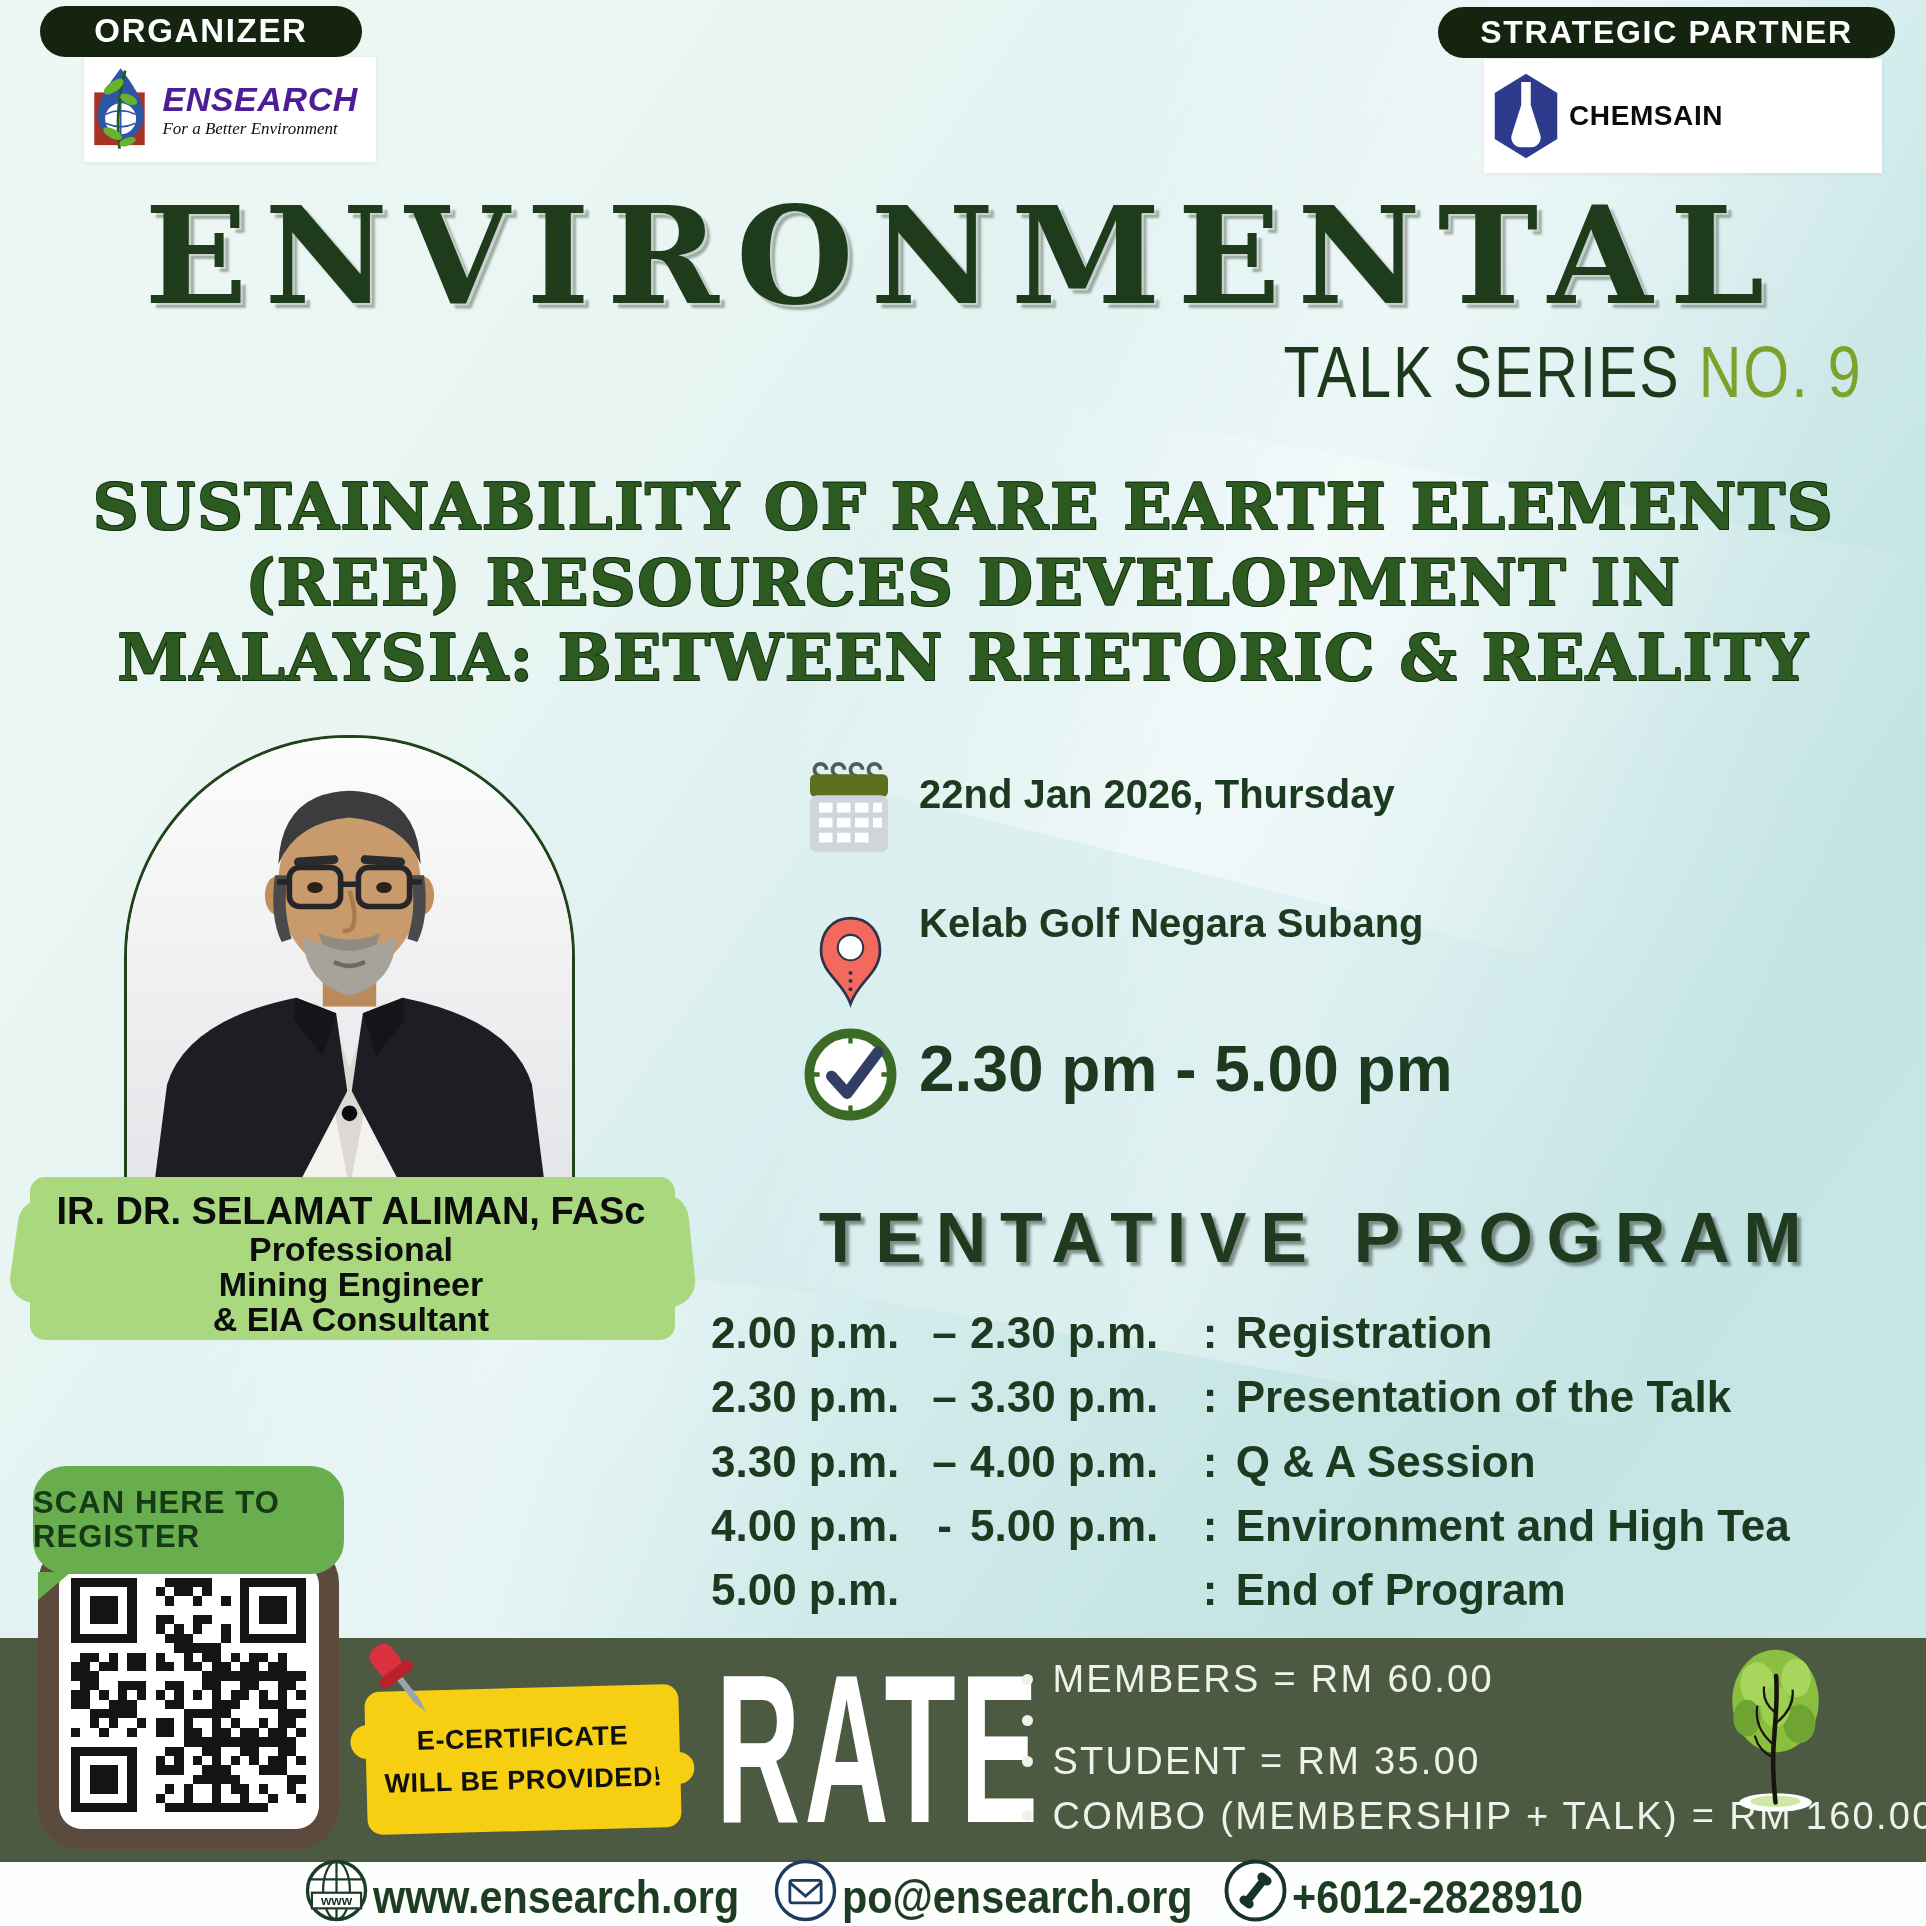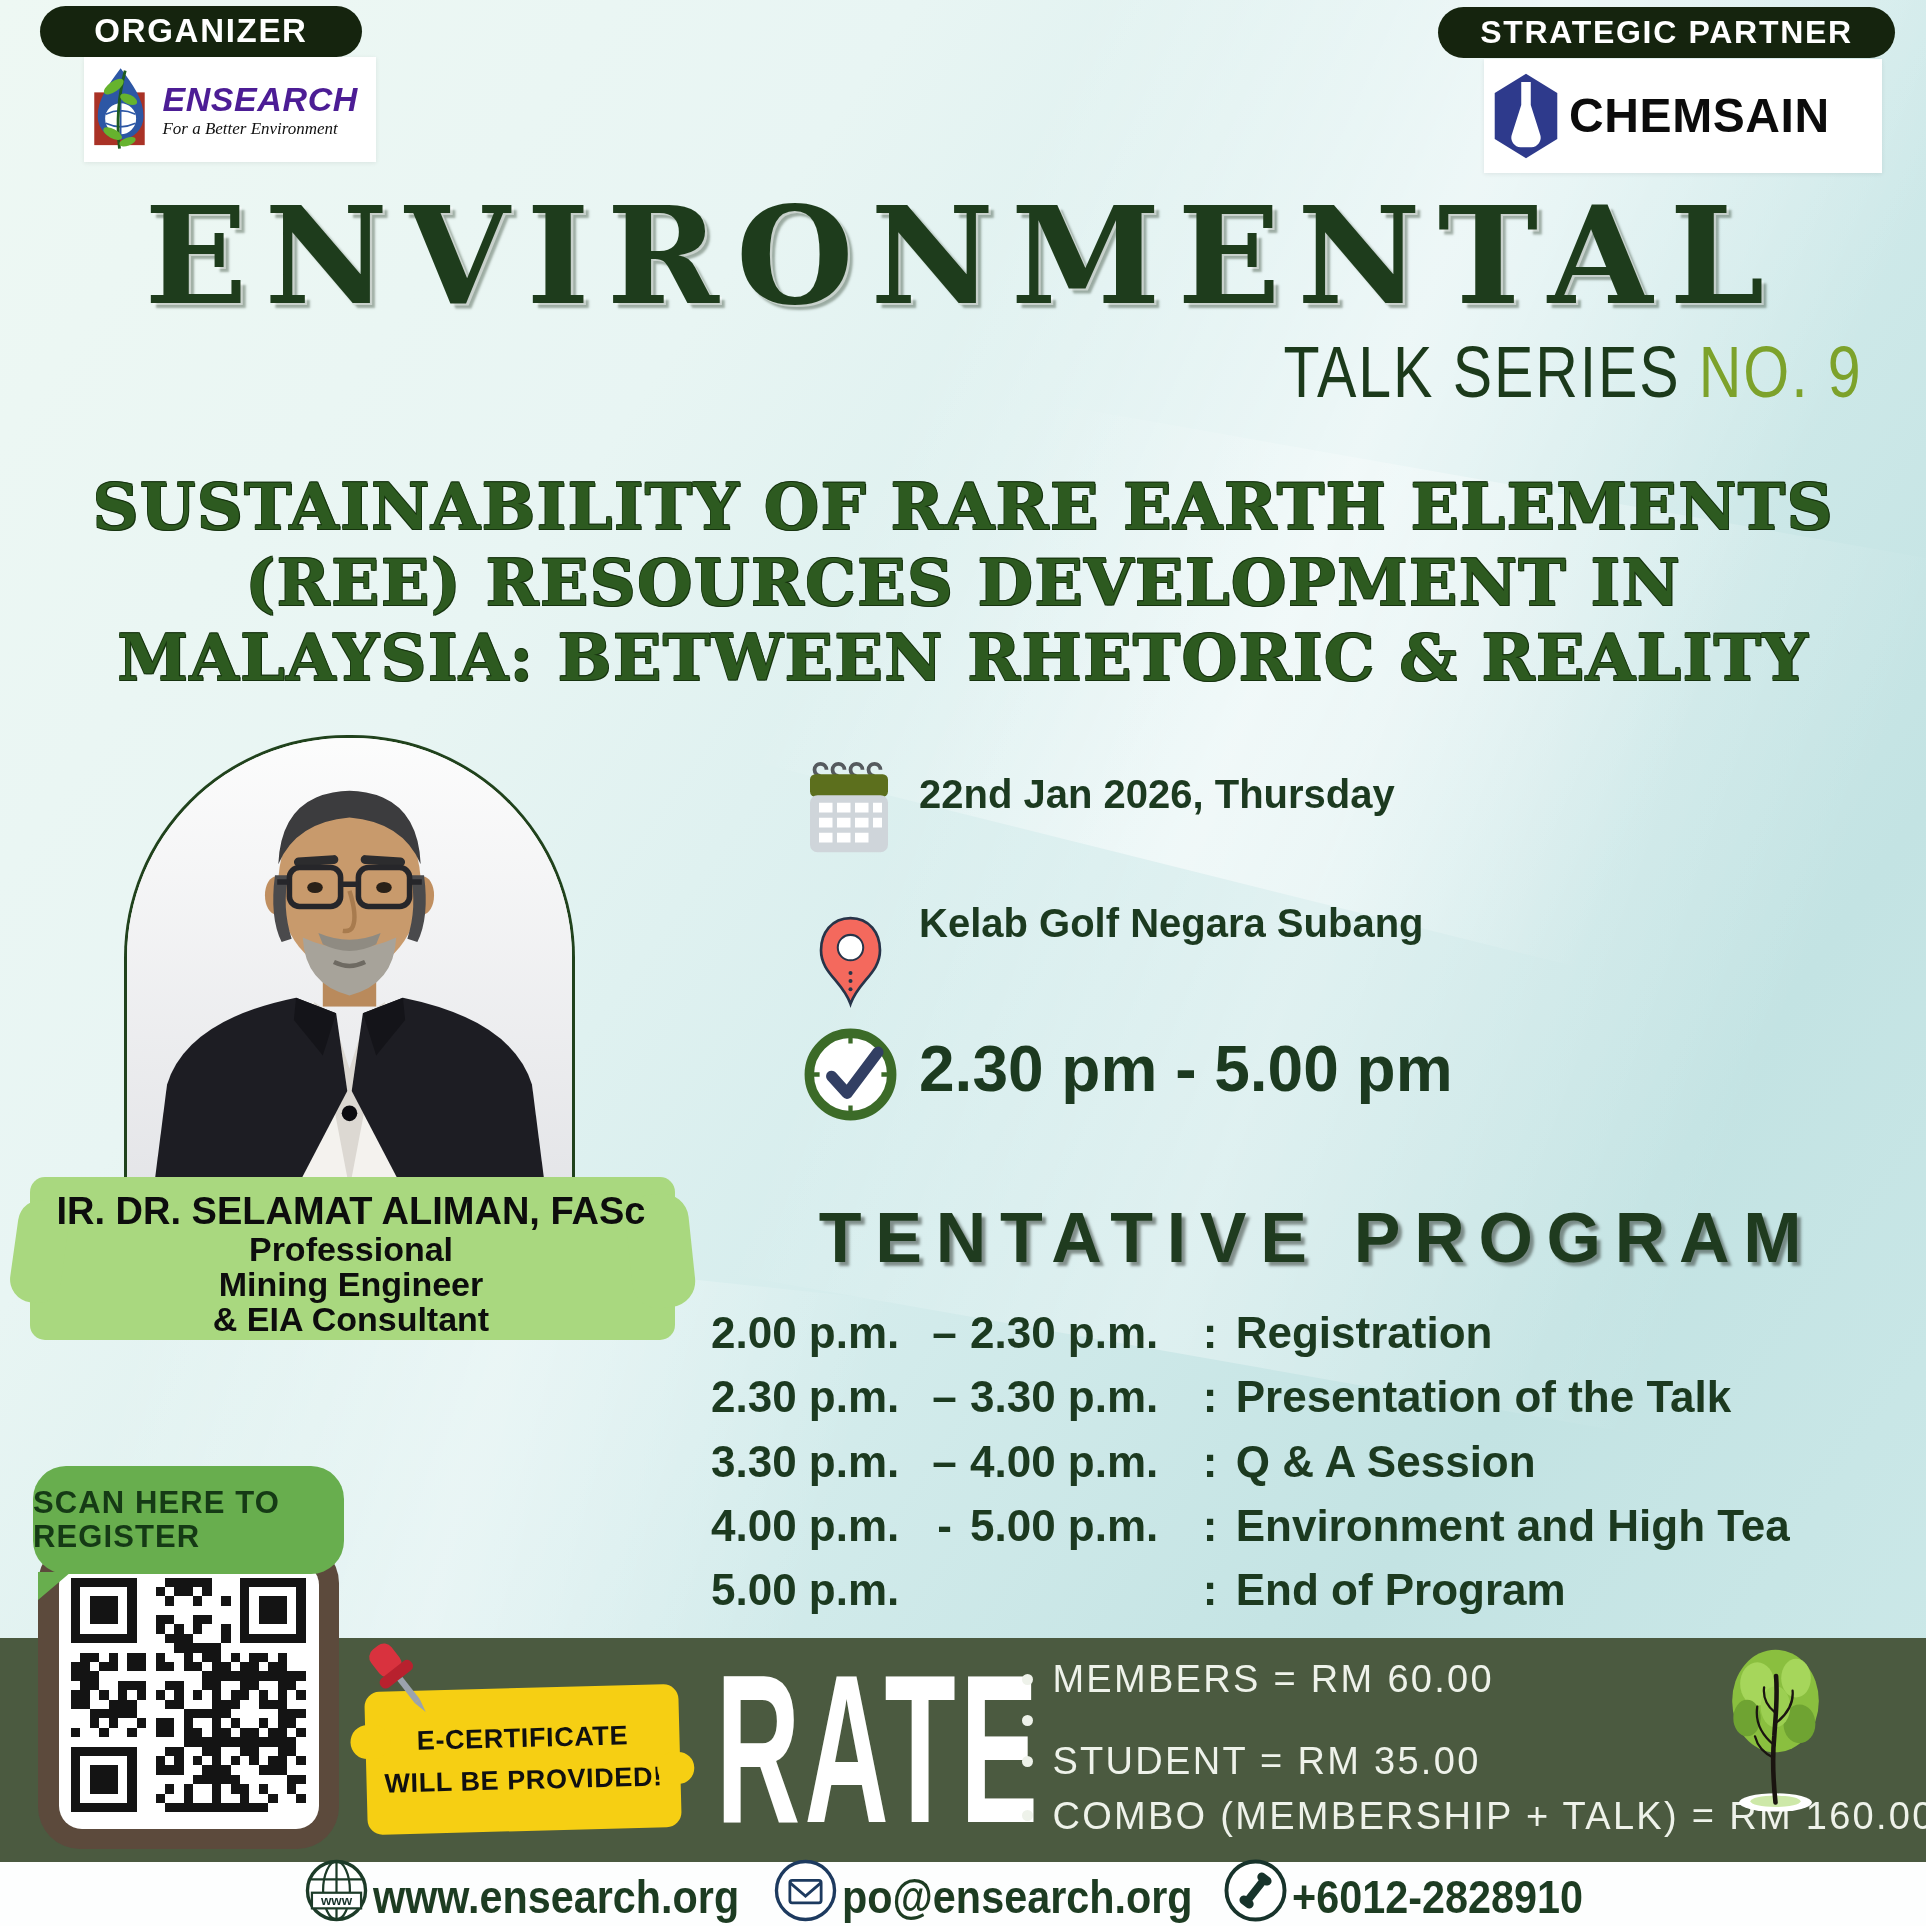--- a/index.html
+++ b/index.html
@@ -24,21 +24,21 @@
     display:flex; align-items:center; justify-content:center; font-weight:900; letter-spacing:1.7px;}
   .pill.organizer{left:40px; top:5.7px; width:322px; height:51px; font-size:33px;}
   .pill.partner{left:1438px; top:6.8px; width:457px; height:51px; font-size:32px;}
 
   .logo-box{position:absolute; background:#fff; display:flex; align-items:center; box-shadow:0 1.1px 4.6px rgba(0,0,0,.08);}
   .ensearch-box{left:84px; top:57px; width:281px; height:98px; padding:3.4px 5.7px;}
   .ensearch-text{margin-left:5.7px; line-height:1;}
   .ensearch-name{font-size:34px; font-weight:900; font-style:italic; color:#4c1d95; letter-spacing:0.6px;}
   .ensearch-tagline{font-family:"Liberation Serif", serif; font-style:italic; font-size:17px; color:#101010; margin-top:3.4px;}
   .chemsain-box{left:1484px; top:59px; width:382px; height:107px; padding:3.4px 8px;}
-  .chemsain-name{font-size:48px; font-weight:900; color:#0c0c0c; letter-spacing:0.6px; margin-left:9px;}
+  .chemsain-name{font-size:28px; font-weight:900; color:#0c0c0c; letter-spacing:0.6px; margin-left:9px;}
 
   
   .main-title{position:absolute; left:0; top:188px; width:100%; text-align:center;
     font-family:"DejaVu Serif", serif; font-weight:700; font-size:135px; line-height:1;
     color:#1e3c1c; letter-spacing:17px;
     text-shadow:2.3px 2.3px 0 rgba(255,255,255,.45), 5.1px 5.1px 2.3px rgba(15,35,12,.35);}
   .series-line{position:absolute; left:0; top:336px; width:100%; text-align:right; font-size:72px; line-height:1; font-weight:400;}
   .series-inner{display:inline-block; transform:scaleX(.82); white-space:nowrap;}
   .series-label{color:#1c3a1b; letter-spacing:2.3px;}
   .series-no{color:#7da22b; letter-spacing:2.3px;}

